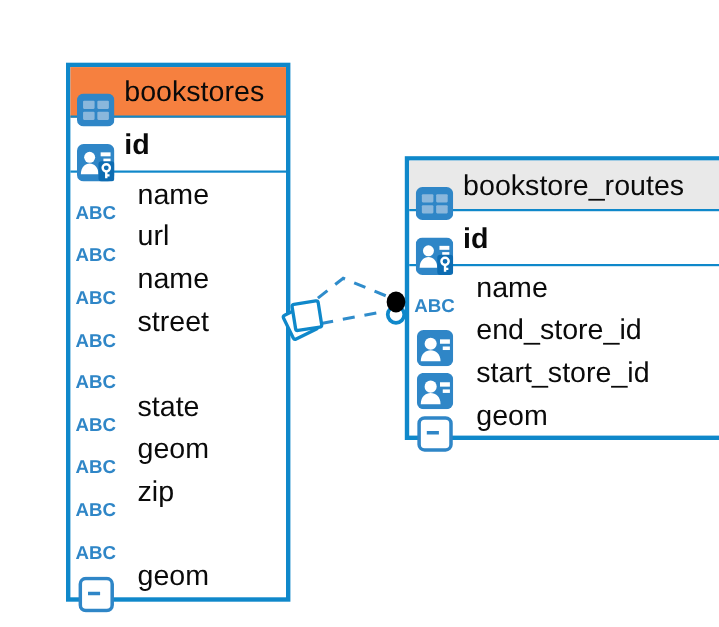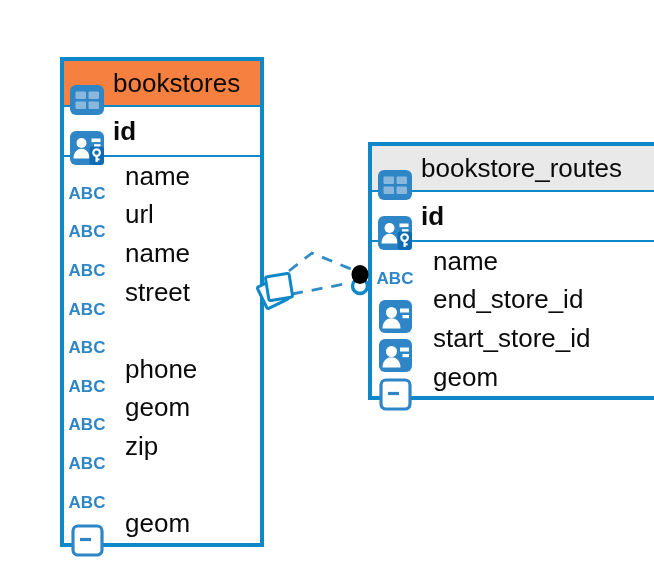--- a/index.html
+++ b/index.html
@@ -149,21 +149,21 @@
             <span class="abc-glyph">ABC</span>
 
           </span>
         </div>
 
         <div class="col-row type-text">
           <span class="icon-box">
             <span class="abc-glyph">ABC</span>
 
           </span>
-          <span class="c-label">phone</span>
+          <span class="c-label">state</span>
         </div>
 
         <div class="col-row type-text">
           <span class="icon-box">
             <span class="abc-glyph">ABC</span>
 
           </span>
           <span class="c-label">geom</span>
         </div>
 

